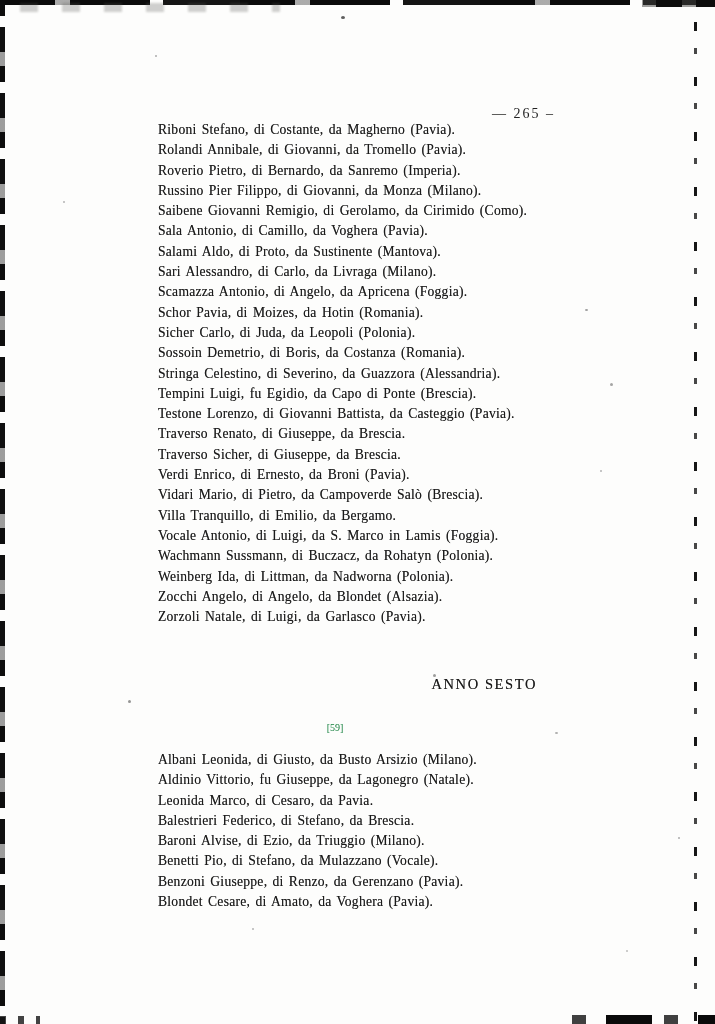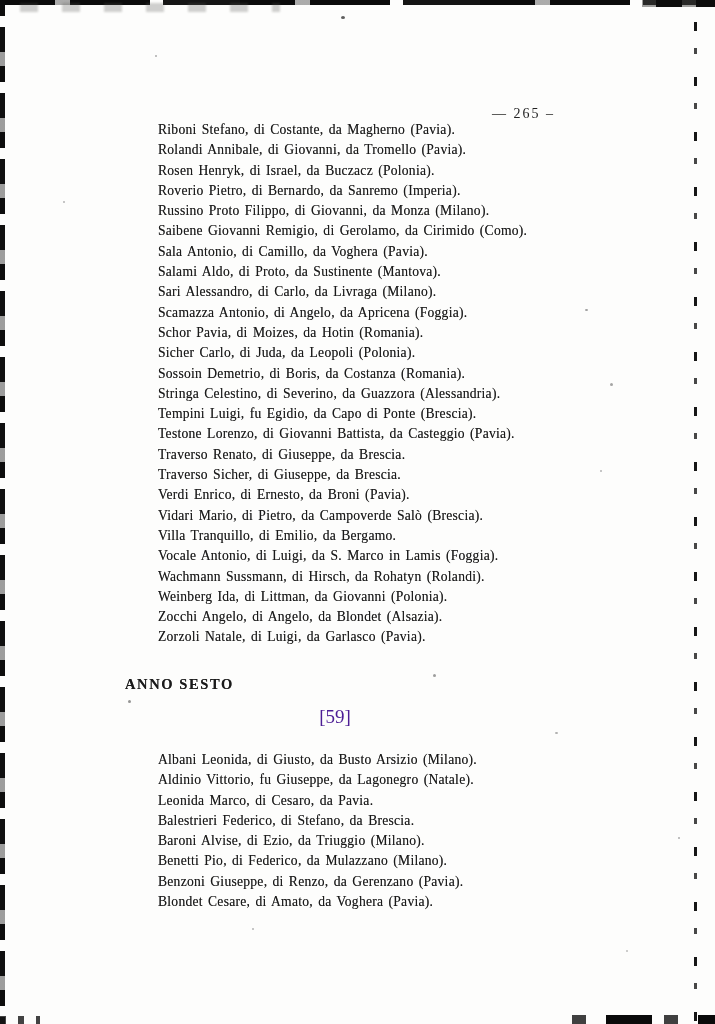--- a/index.html
+++ b/index.html
@@ -66,28 +66,28 @@
     position:absolute;left:115px;width:480px;
     font-size:13.6px;line-height:20.3px;
     letter-spacing:.25px;word-spacing:1.6px;
     color:#1b1b1b;
     text-shadow:0 0 .5px rgba(20,20,20,.55);
     margin-left:43px;
   }
   .entries-1{top:120px;}
   .entries-2{top:750px;}
   .section-heading{
-    position:absolute;top:676px;left:125px;width:440px;
-    text-align:left;font-size:14.5px;font-weight:700;
+    position:absolute;top:676px;left:97px;width:440px;
+    text-align:right;font-size:14.5px;font-weight:400;
     letter-spacing:1.6px;color:#1a1a1a;
     text-shadow:0 0 .5px rgba(20,20,20,.6);
   }
   .section-count{
-    position:absolute;top:706px;left:115px;width:440px;
-    text-align:center;font-size:19px;color:#4c1d95;
+    position:absolute;top:722px;left:115px;width:440px;
+    text-align:center;font-size:10px;color:#15803d;
   }
 </style>
 </head>
 <body>
 
 <div class="scan">
 
   <div class="edge-top"></div>
   <div class="edge-top-smudge"></div>
   <div class="edge-left"></div>
@@ -107,53 +107,52 @@
   <div class="speck" style="top:732px;left:555px;width:3px;height:2px;opacity:.5;"></div>
   <div class="speck" style="top:837px;left:678px;width:2px;height:2px;opacity:.5;"></div>
   <div class="speck" style="top:928px;left:252px;width:2px;height:2px;opacity:.45;"></div>
   <div class="speck" style="top:950px;left:626px;width:2px;height:2px;opacity:.4;"></div>
 
   <div class="pagenum">— 265  –</div>
 
   <div class="entries entries-1">
       <div>Riboni Stefano, di Costante, da Magherno (Pavia).</div>
       <div>Rolandi Annibale, di Giovanni, da Tromello (Pavia).</div>
-      <div>Rosen Henryk, di Israel, da Buczacz (Polonia).</div>
       <div>Roverio Pietro, di Bernardo, da Sanremo (Imperia).</div>
-      <div>Russino Proto Filippo, di Giovanni, da Monza (Milano).</div>
+      <div>Russino Pier Filippo, di Giovanni, da Monza (Milano).</div>
       <div>Saibene Giovanni Remigio, di Gerolamo, da Cirimido (Como).</div>
       <div>Sala Antonio, di Camillo, da Voghera (Pavia).</div>
       <div>Salami Aldo, di Proto, da Sustinente (Mantova).</div>
       <div>Sari Alessandro, di Carlo, da Livraga (Milano).</div>
       <div>Scamazza Antonio, di Angelo, da Apricena (Foggia).</div>
       <div>Schor Pavia, di Moizes, da Hotin (Romania).</div>
       <div>Sicher Carlo, di Juda, da Leopoli (Polonia).</div>
       <div>Sossoin Demetrio, di Boris, da Costanza (Romania).</div>
       <div>Stringa Celestino, di Severino, da Guazzora (Alessandria).</div>
       <div>Tempini Luigi, fu Egidio, da Capo di Ponte (Brescia).</div>
       <div>Testone Lorenzo, di Giovanni Battista, da Casteggio (Pavia).</div>
       <div>Traverso Renato, di Giuseppe, da Brescia.</div>
       <div>Traverso Sicher, di Giuseppe, da Brescia.</div>
       <div>Verdi Enrico, di Ernesto, da Broni (Pavia).</div>
       <div>Vidari Mario, di Pietro, da Campoverde Salò (Brescia).</div>
       <div>Villa Tranquillo, di Emilio, da Bergamo.</div>
       <div>Vocale Antonio, di Luigi, da S. Marco in Lamis (Foggia).</div>
-      <div>Wachmann Sussmann, di Hirsch, da Rohatyn (Rolandi).</div>
-      <div>Weinberg Ida, di Littman, da Giovanni (Polonia).</div>
+      <div>Wachmann Sussmann, di Buczacz, da Rohatyn (Polonia).</div>
+      <div>Weinberg Ida, di Littman, da Nadworna (Polonia).</div>
       <div>Zocchi Angelo, di Angelo, da Blondet (Alsazia).</div>
       <div>Zorzoli Natale, di Luigi, da Garlasco (Pavia).</div>
     </div>
 
   <div class="section-heading">ANNO SESTO</div>
   <div class="section-count">[59]</div>
 
   <div class="entries entries-2">
       <div>Albani Leonida, di Giusto, da Busto Arsizio (Milano).</div>
       <div>Aldinio Vittorio, fu Giuseppe, da Lagonegro (Natale).</div>
       <div>Leonida Marco, di Cesaro, da Pavia.</div>
       <div>Balestrieri Federico, di Stefano, da Brescia.</div>
       <div>Baroni Alvise, di Ezio, da Triuggio (Milano).</div>
-      <div>Benetti Pio, di Federico, da Mulazzano (Milano).</div>
+      <div>Benetti Pio, di Stefano, da Mulazzano (Vocale).</div>
       <div>Benzoni Giuseppe, di Renzo, da Gerenzano (Pavia).</div>
       <div>Blondet Cesare, di Amato, da Voghera (Pavia).</div>
     </div>
 
 </div>
 
 </body></html>

